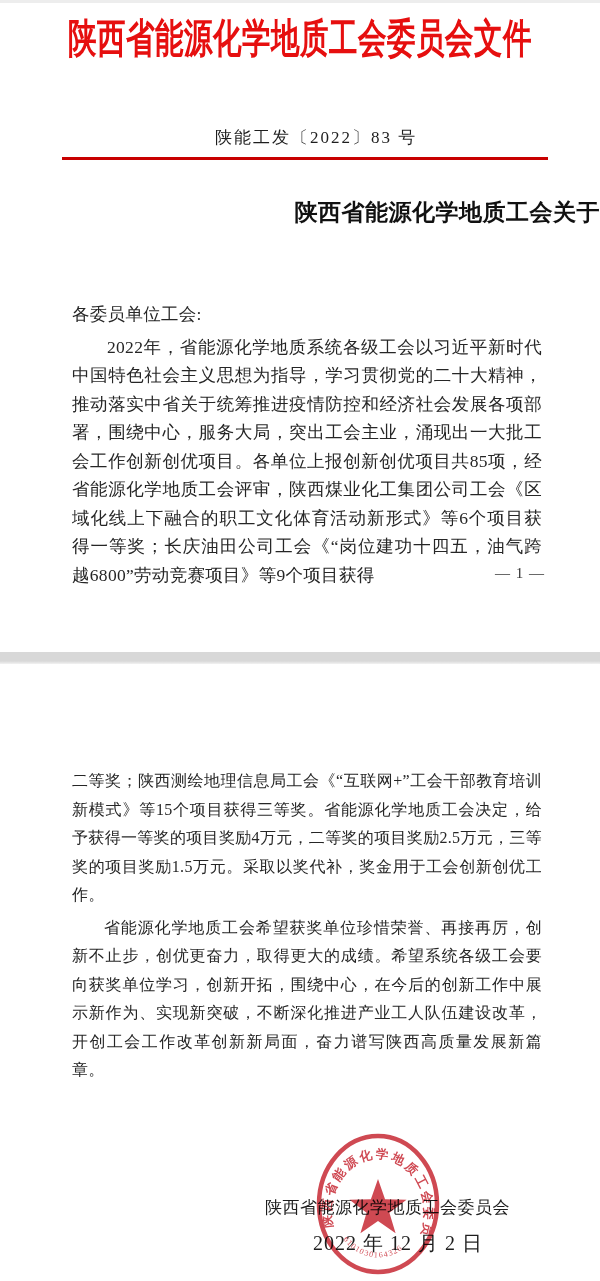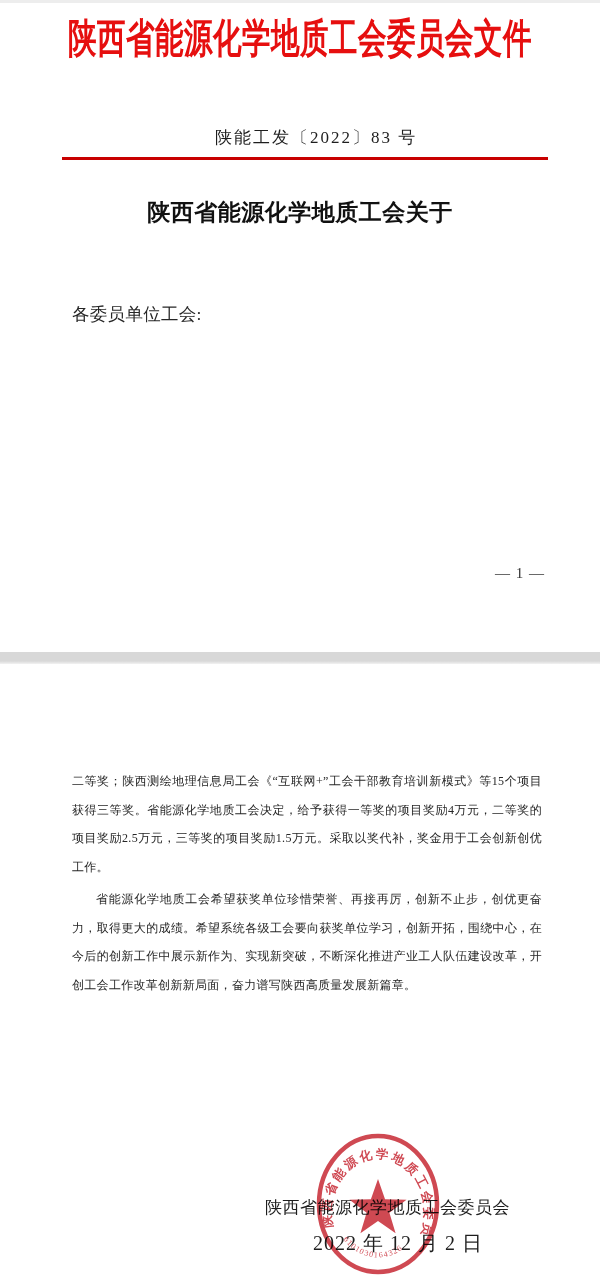--- a/index.html
+++ b/index.html
@@ -49,40 +49,40 @@
   }
 
   .red-rule {
     left: 62px; top: 157px;
     width: 486px; height: 3px;
     background: #c80000;
   }
 
   .doc-title {
     left: 0; top: 196px; width: 600px;
-    text-align: center;
+    text-align: right;
     font-weight: bold;
     font-size: 23px;
     line-height: 34px;
     color: #111111;
     letter-spacing: 0.5px;
   }
 
   .body-block {
     left: 68px; top: 296px;
     width: 478px;
     font-size: 17.5px;
     line-height: 28.5px;
     text-align: justify;
     letter-spacing: 0.3px;
   }
   .body-block-2 {
     left: 68px; top: 763px;
     width: 478px;
-    font-size: 12px;
+    font-size: 16px;
     line-height: 28.5px;
     text-align: justify;
     letter-spacing: 0.3px;
   }
   .para { margin: 4px; }
   .indent { text-indent: 2em; }
 
   .page-number {
     left: 0; top: 565px; width: 545px;
     text-align: right;
@@ -136,20 +136,21 @@
 <div class="abs doc-number">陕能工发〔2022〕83 号</div>
 
 <div class="abs red-rule"></div>
 
 <div class="abs doc-title">
   <div>陕西省能源化学地质工会关于</div>
 </div>
 
 <div class="abs body-block">
   <p class="para">各委员单位工会:</p>
+  <p class="para indent">2022年，省能源化学地质系统各级工会以习近平新时代中国特色社会主义思想为指导，学习贯彻党的二十大精神，推动落实中省关于统筹推进疫情防控和经济社会发展各项部署，围绕中心，服务大局，突出工会主业，涌现出一大批工会工作创新创优项目。各单位上报创新创优项目共85项，经省能源化学地质工会评审，陕西煤业化工集团公司工会《区域化线上下融合的职工文化体育活动新形式》等6个项目获得一等奖；长庆油田公司工会《“岗位建功十四五，油气跨越6800”劳动竞赛项目》等9个项目获得</p>
 </div>
 
 <div class="abs page-number">— 1 —</div>
 
 <div class="abs page-divider"></div>
 
 <div class="abs body-block-2">
   <p class="para">二等奖；陕西测绘地理信息局工会《“互联网+”工会干部教育培训新模式》等15个项目获得三等奖。省能源化学地质工会决定，给予获得一等奖的项目奖励4万元，二等奖的项目奖励2.5万元，三等奖的项目奖励1.5万元。采取以奖代补，奖金用于工会创新创优工作。</p>
   <p class="para indent">省能源化学地质工会希望获奖单位珍惜荣誉、再接再厉，创新不止步，创优更奋力，取得更大的成绩。希望系统各级工会要向获奖单位学习，创新开拓，围绕中心，在今后的创新工作中展示新作为、实现新突破，不断深化推进产业工人队伍建设改革，开创工会工作改革创新新局面，奋力谱写陕西高质量发展新篇章。</p>
 </div>

